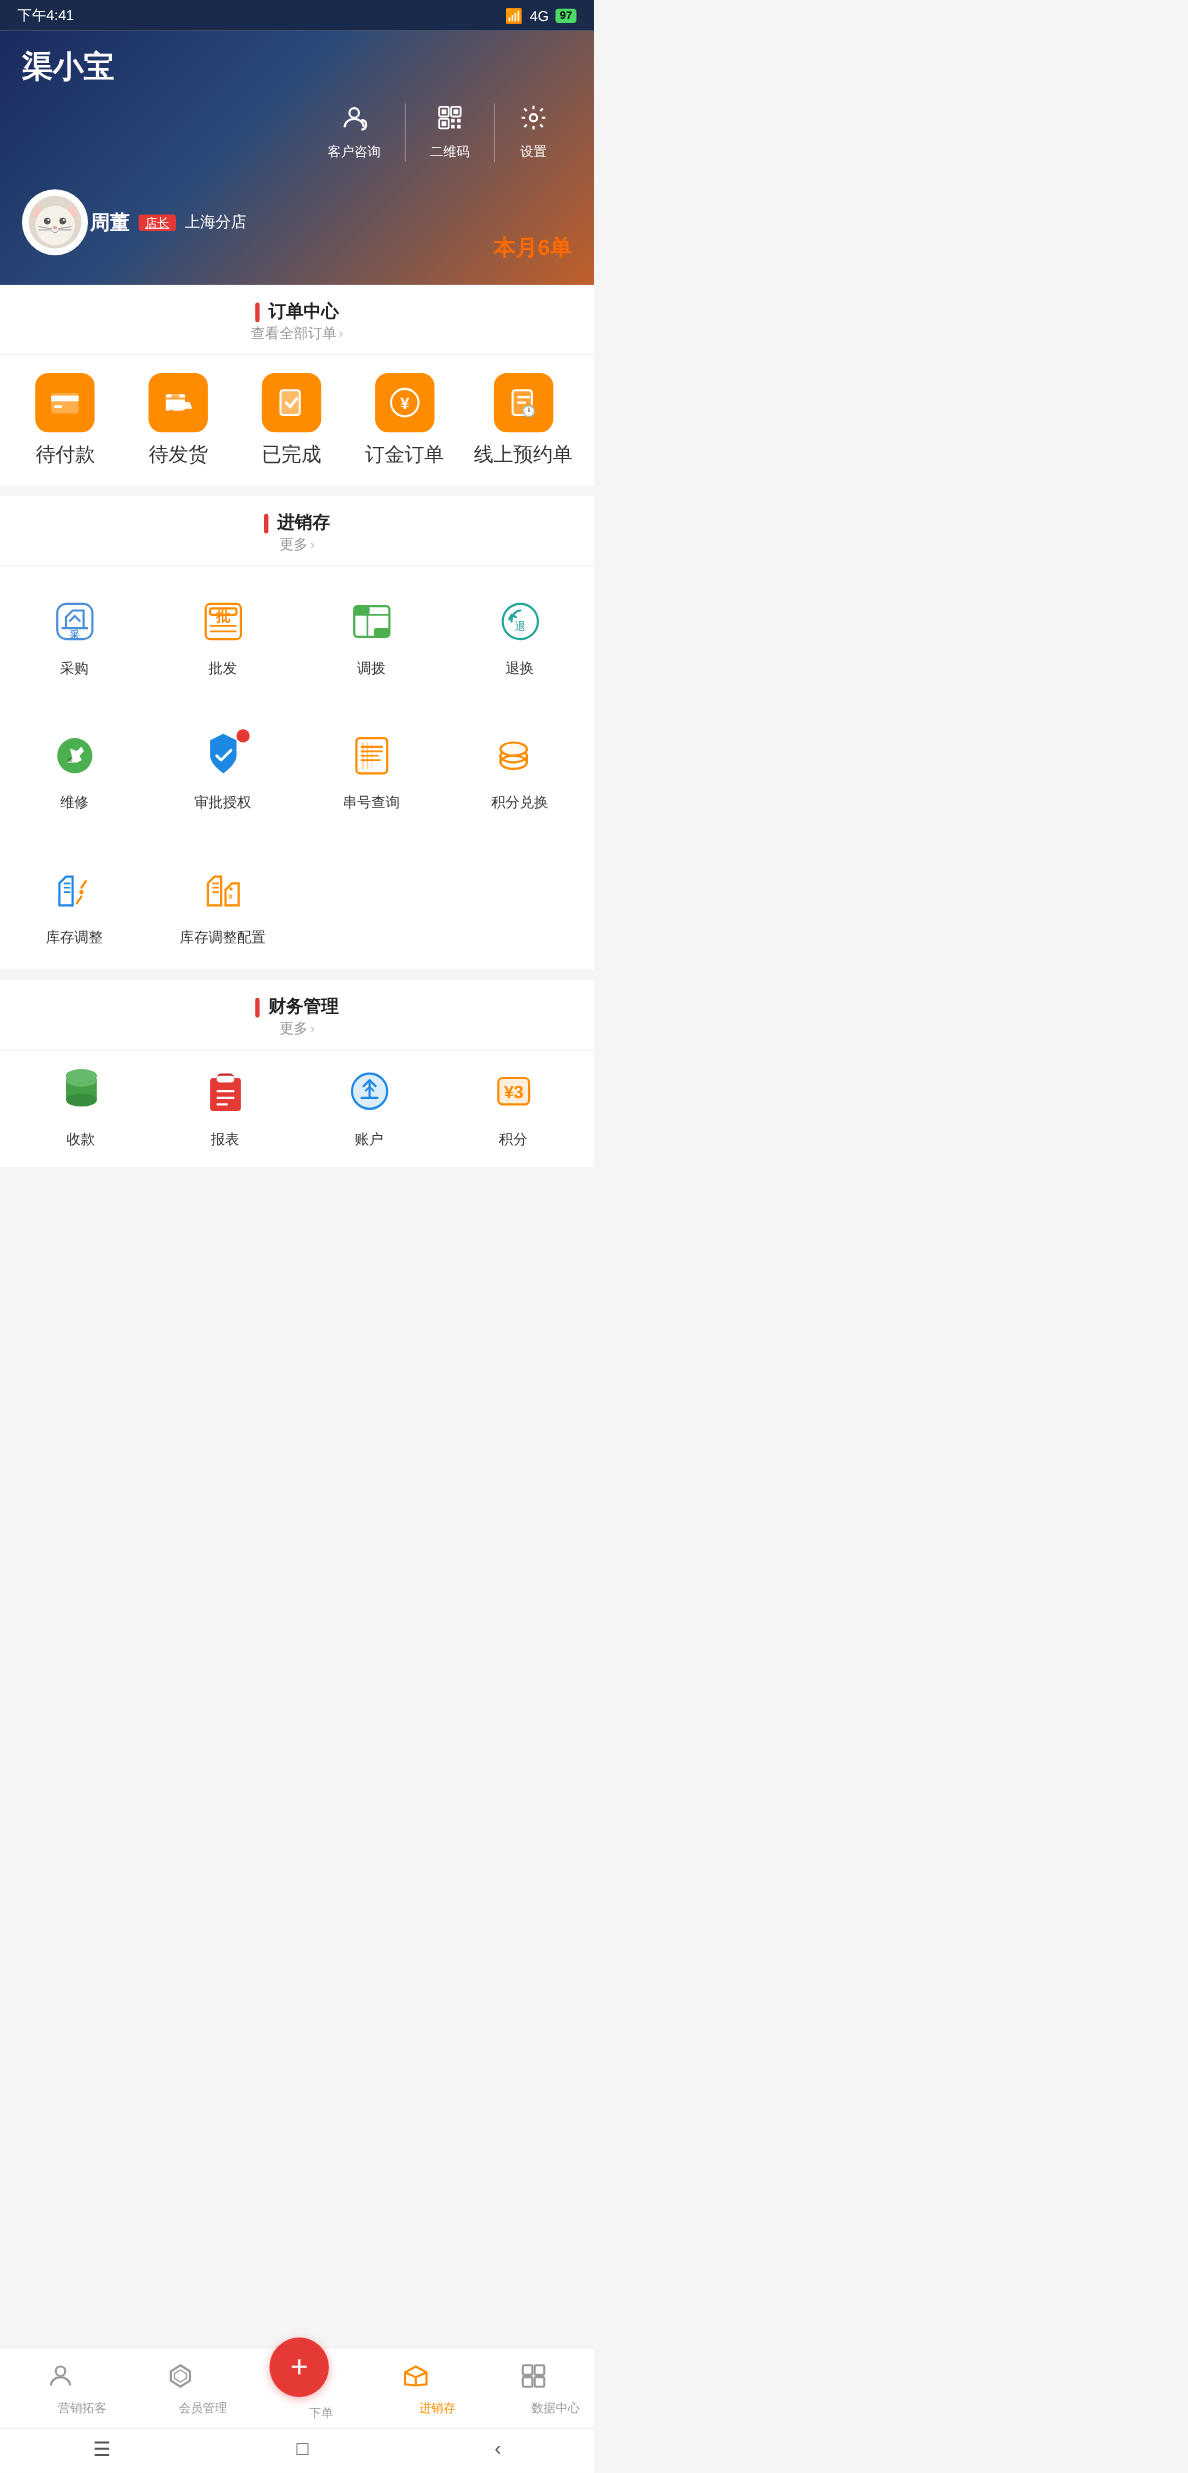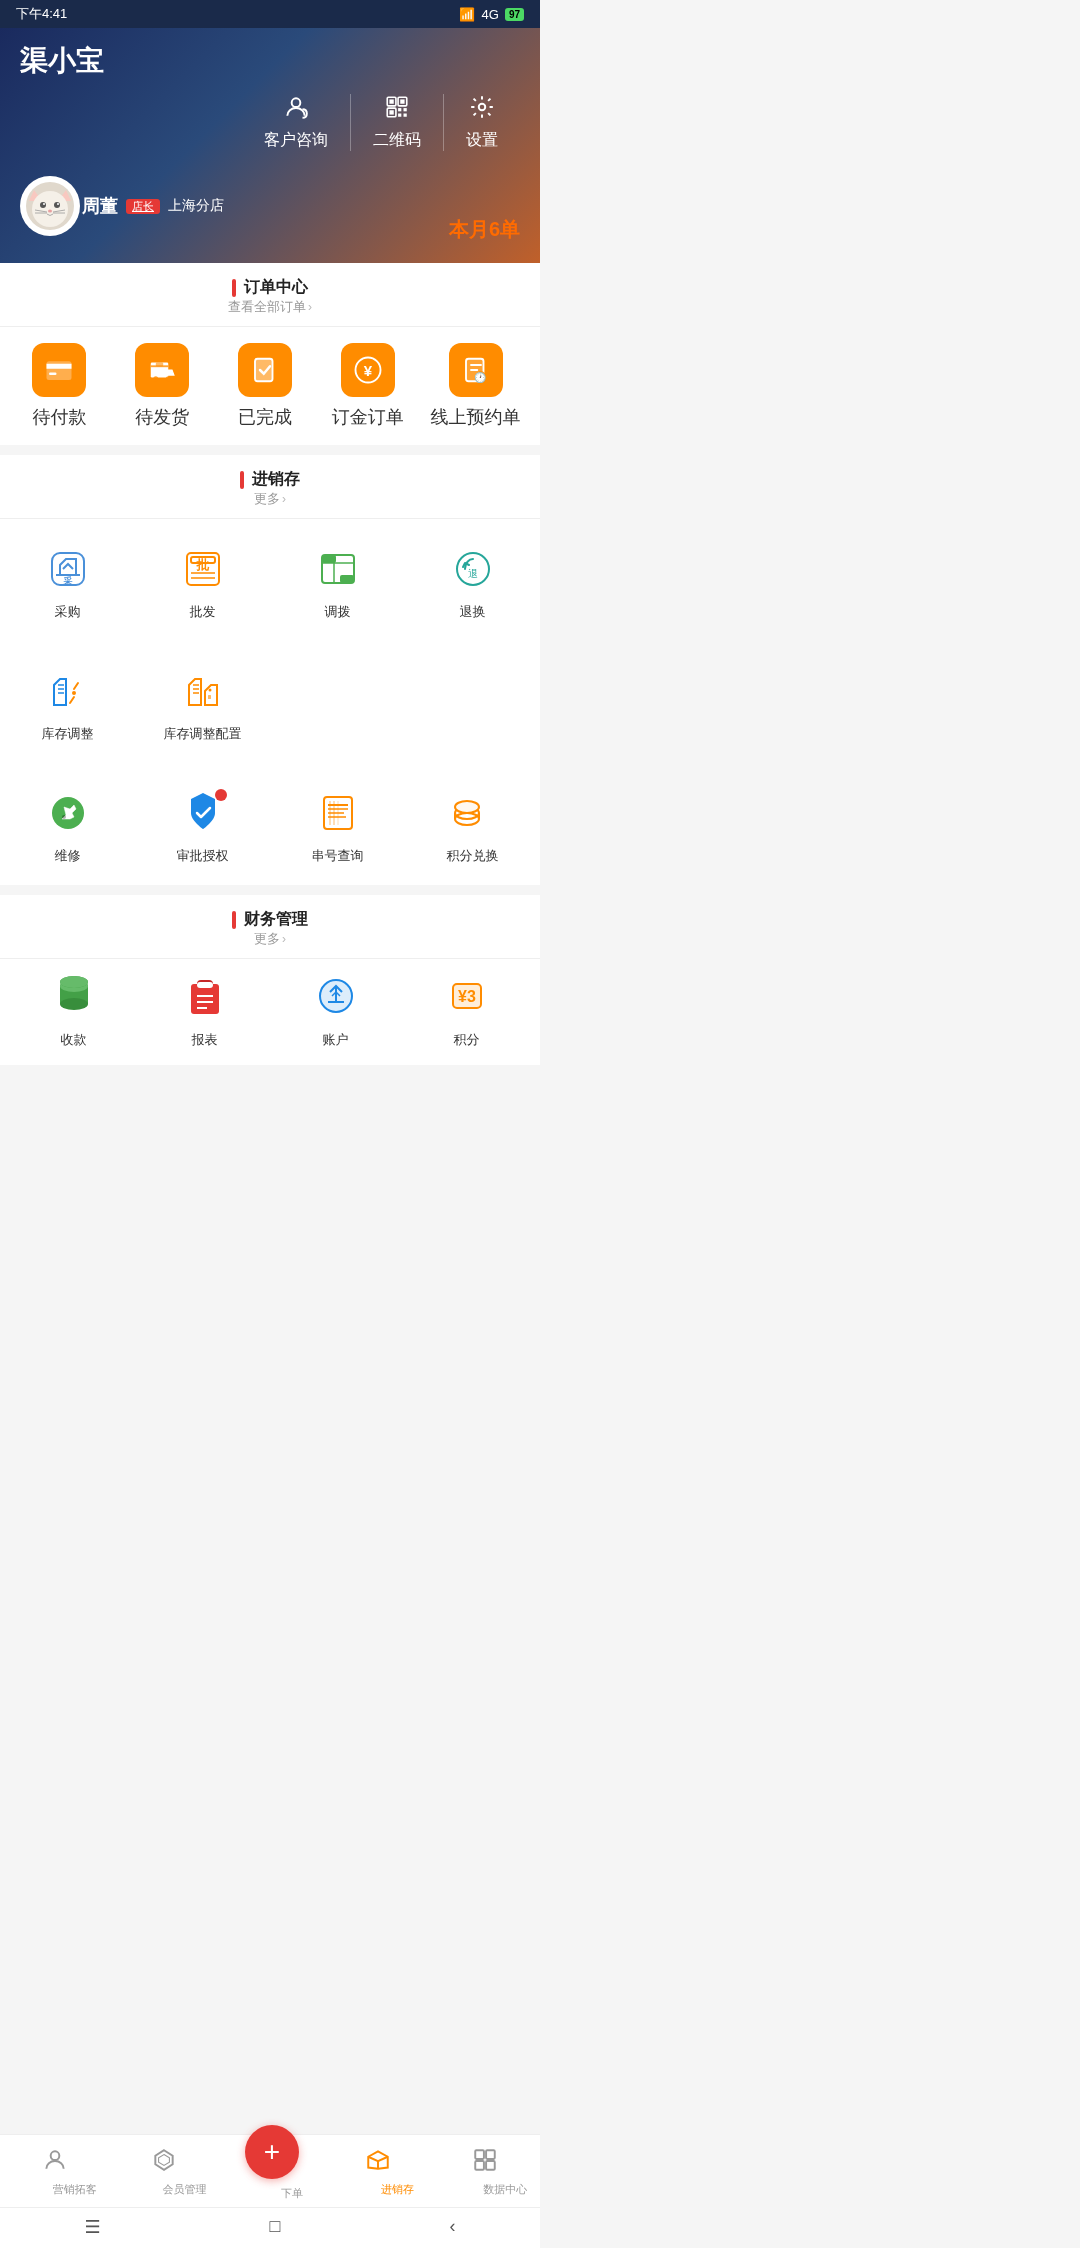--- a/index.html
+++ b/index.html
@@ -51,21 +51,21 @@
       display: flex;
       justify-content: flex-end;
       gap: 0;
       margin-bottom: 18px;
     }
     .header-icon-item {
       display: flex;
       flex-direction: column;
       align-items: center;
       color: white;
-      font-size: 16px;
+      font-size: 12px;
       padding: 0 22px;
       cursor: pointer;
       border-right: 1px solid rgba(255,255,255,0.3);
     }
     .header-icon-item:last-child { border-right: none; }
     .header-icon-item .icon-sym {
       font-size: 22px;
       margin-bottom: 4px;
     }
     .user-row {
@@ -535,53 +535,20 @@
           <circle cx="22" cy="22" r="16" stroke="#26a69a" stroke-width="2" fill="none"></circle>
           <path d="M14 22 C14 16 18 12 22 12" stroke="#26a69a" stroke-width="2" stroke-linecap="round"></path>
           <path d="M12 20 l2-4 l4 2" fill="none" stroke="#26a69a" stroke-width="2" stroke-linecap="round" stroke-linejoin="round"></path>
           <text x="22" y="30" text-anchor="middle" fill="#26a69a" font-size="10">退</text>
         </svg>
       </div>
       <span class="inv-label">退换</span>
     </div>
   </div>
 
-  <div class="inv-grid" style="grid-template-columns: repeat(4,1fr);">
-
-    <div class="inv-item">
-      <div class="inv-icon">
-        <svg width="44" height="44" viewBox="0 0 44 44" fill="none">
-          <path d="M8 36 L8 16 L14 10 L20 10 L20 36Z" fill="none" stroke="#1e88e5" stroke-width="2"></path>
-          <path d="M12 16h6" stroke="#1e88e5" stroke-width="1.5"></path>
-          <path d="M12 20h6" stroke="#1e88e5" stroke-width="1.5"></path>
-          <path d="M12 24h6" stroke="#1e88e5" stroke-width="1.5"></path>
-          <circle cx="28" cy="24" r="2" fill="#ff8c00"></circle>
-          <path d="M28 20 L32 14" stroke="#ff8c00" stroke-width="2" stroke-linecap="round"></path>
-          <path d="M28 28 L24 34" stroke="#ff8c00" stroke-width="2" stroke-linecap="round"></path>
-        </svg>
-      </div>
-      <span class="inv-label">库存调整</span>
-    </div>
-
-    <div class="inv-item">
-      <div class="inv-icon">
-        <svg width="44" height="44" viewBox="0 0 44 44" fill="none">
-          <path d="M8 36 L8 16 L14 10 L20 10 L20 36Z" fill="none" stroke="#ff8c00" stroke-width="2"></path>
-          <path d="M12 16h6" stroke="#ff8c00" stroke-width="1.5"></path>
-          <path d="M12 20h6" stroke="#ff8c00" stroke-width="1.5"></path>
-          <path d="M12 24h6" stroke="#ff8c00" stroke-width="1.5"></path>
-          <path d="M24 36 L24 22 L30 16 L36 16 L36 36Z" fill="none" stroke="#ff8c00" stroke-width="2"></path>
-          <rect x="27" y="26" width="3" height="4" rx="0.5" fill="#ff8c00" opacity="0.6"></rect>
-          <circle cx="29" cy="21" r="1.5" fill="#ff8c00"></circle>
-        </svg>
-      </div>
-      <span class="inv-label">库存调整配置</span>
-    </div>
-  </div>
-
   <div class="inv-grid">
 
     <div class="inv-item">
       <div class="inv-icon">
         <svg width="44" height="44" viewBox="0 0 44 44" fill="none">
           <circle cx="22" cy="22" r="16" fill="#4caf50"></circle>
           <path d="M16 28 L20 24 L18 16 L24 18 L28 14 L30 18 L26 22 L28 26 L24 28 Z" fill="white" stroke="white" stroke-width="0.5"></path>
           <circle cx="18" cy="26" r="2" fill="rgba(0,0,0,0.3)"></circle>
         </svg>
       </div>
@@ -619,20 +586,53 @@
       <div class="inv-icon">
         <svg width="44" height="44" viewBox="0 0 44 44" fill="none">
           <ellipse cx="16" cy="28" rx="12" ry="6" fill="none" stroke="#ff8c00" stroke-width="2"></ellipse>
           <ellipse cx="16" cy="22" rx="12" ry="6" fill="none" stroke="#ff8c00" stroke-width="2"></ellipse>
           <line x1="4" y1="22" x2="4" y2="28" stroke="#ff8c00" stroke-width="2"></line>
           <line x1="28" y1="22" x2="28" y2="28" stroke="#ff8c00" stroke-width="2"></line>
           <ellipse cx="16" cy="16" rx="12" ry="6" stroke="#ff8c00" stroke-width="2" fill="#fff8f0"></ellipse>
         </svg>
       </div>
       <span class="inv-label">积分兑换</span>
+    </div>
+  </div>
+
+  <div class="inv-grid" style="grid-template-columns: repeat(4,1fr);">
+
+    <div class="inv-item">
+      <div class="inv-icon">
+        <svg width="44" height="44" viewBox="0 0 44 44" fill="none">
+          <path d="M8 36 L8 16 L14 10 L20 10 L20 36Z" fill="none" stroke="#1e88e5" stroke-width="2"></path>
+          <path d="M12 16h6" stroke="#1e88e5" stroke-width="1.5"></path>
+          <path d="M12 20h6" stroke="#1e88e5" stroke-width="1.5"></path>
+          <path d="M12 24h6" stroke="#1e88e5" stroke-width="1.5"></path>
+          <circle cx="28" cy="24" r="2" fill="#ff8c00"></circle>
+          <path d="M28 20 L32 14" stroke="#ff8c00" stroke-width="2" stroke-linecap="round"></path>
+          <path d="M28 28 L24 34" stroke="#ff8c00" stroke-width="2" stroke-linecap="round"></path>
+        </svg>
+      </div>
+      <span class="inv-label">库存调整</span>
+    </div>
+
+    <div class="inv-item">
+      <div class="inv-icon">
+        <svg width="44" height="44" viewBox="0 0 44 44" fill="none">
+          <path d="M8 36 L8 16 L14 10 L20 10 L20 36Z" fill="none" stroke="#ff8c00" stroke-width="2"></path>
+          <path d="M12 16h6" stroke="#ff8c00" stroke-width="1.5"></path>
+          <path d="M12 20h6" stroke="#ff8c00" stroke-width="1.5"></path>
+          <path d="M12 24h6" stroke="#ff8c00" stroke-width="1.5"></path>
+          <path d="M24 36 L24 22 L30 16 L36 16 L36 36Z" fill="none" stroke="#ff8c00" stroke-width="2"></path>
+          <rect x="27" y="26" width="3" height="4" rx="0.5" fill="#ff8c00" opacity="0.6"></rect>
+          <circle cx="29" cy="21" r="1.5" fill="#ff8c00"></circle>
+        </svg>
+      </div>
+      <span class="inv-label">库存调整配置</span>
     </div>
   </div>
 </div>
 
 <div class="section">
   <div class="section-header">
     <div class="section-title">
       <div class="section-title-bar"></div>
       <span>财务管理</span>
     </div>

